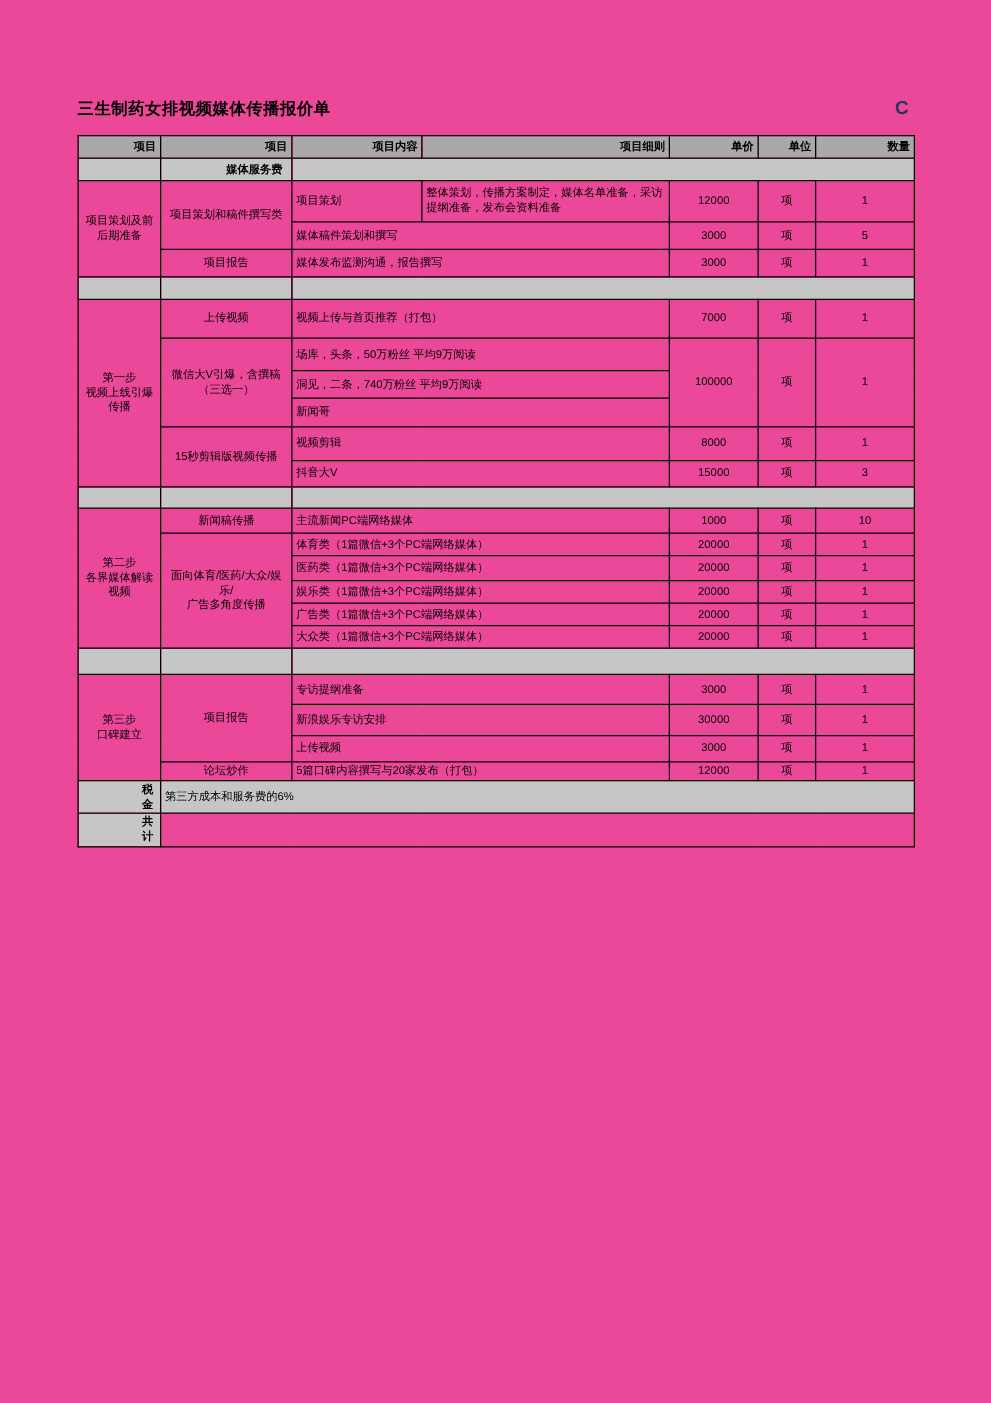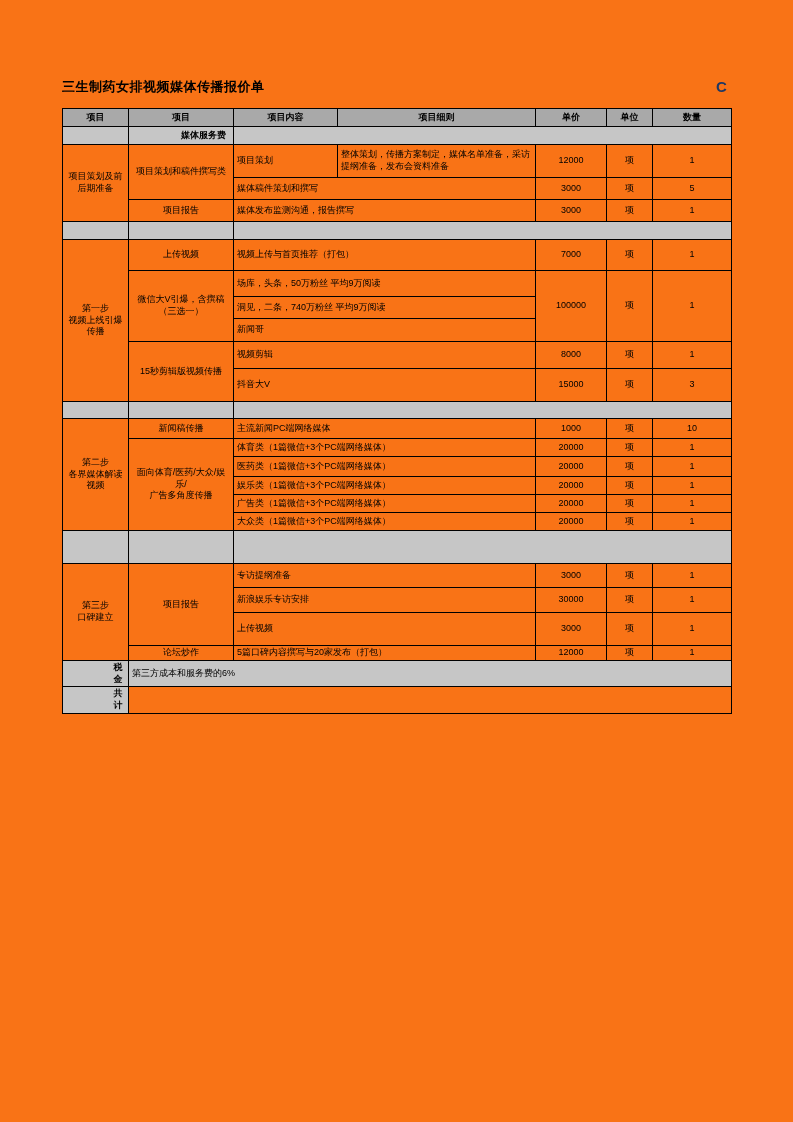--- a/index.html
+++ b/index.html
@@ -1,19 +1,19 @@
 <!DOCTYPE html>
 <html><head>
 <meta charset="utf-8">
 <style>
   html,body{margin:0;padding:0;background:#e8e8e8;}
   .page{
     position:relative;
     width:793px;height:1122px;
-    background:#f97316;
+    background:#ec4899;
     font-family:"Liberation Sans","DejaVu Sans",sans-serif;
     color:#000;
     overflow:hidden;
   }
   .doc-title{
     position:absolute;left:62px;top:78px;
     font-size:13px;font-weight:bold;color:#000;
     letter-spacing:0.5px;
   }
   .logo-letter{
@@ -29,29 +29,29 @@
     border:1px solid #000;
     font-size:9px;line-height:1.3;
     padding:1px 3px;
     vertical-align:middle;
     overflow:hidden;
     white-space:pre-line;
     font-weight:normal;
   }
   .quote th{
     background:#a9a9a9;
-    font-weight:bold;text-align:center;
+    font-weight:bold;text-align:right;
   }
   tr.grayrow td{background:#c6c6c6;}
   td.c{text-align:center;}
   td.l{text-align:left;}
   td.b{font-weight:bold;padding-left:48px;}
   
   tr.h15{height:15px} tr.h17{height:17px} tr.h18{height:18px}
-  tr.h19{height:19px} tr.h20{height:20px} tr.h21{height:33px}
+  tr.h19{height:19px} tr.h20{height:20px} tr.h21{height:21px}
   tr.h22{height:22px} tr.h23{height:23px} tr.h24{height:24px}
   tr.h25{height:25px} tr.h26{height:26px} tr.h27{height:27px}
   tr.h31{height:31px} tr.h33{height:33px}
 </style>
 </head>
 <body>
 
 <div class="page">
 
   <div class="doc-title">三生制药女排视频媒体传播报价单</div>

